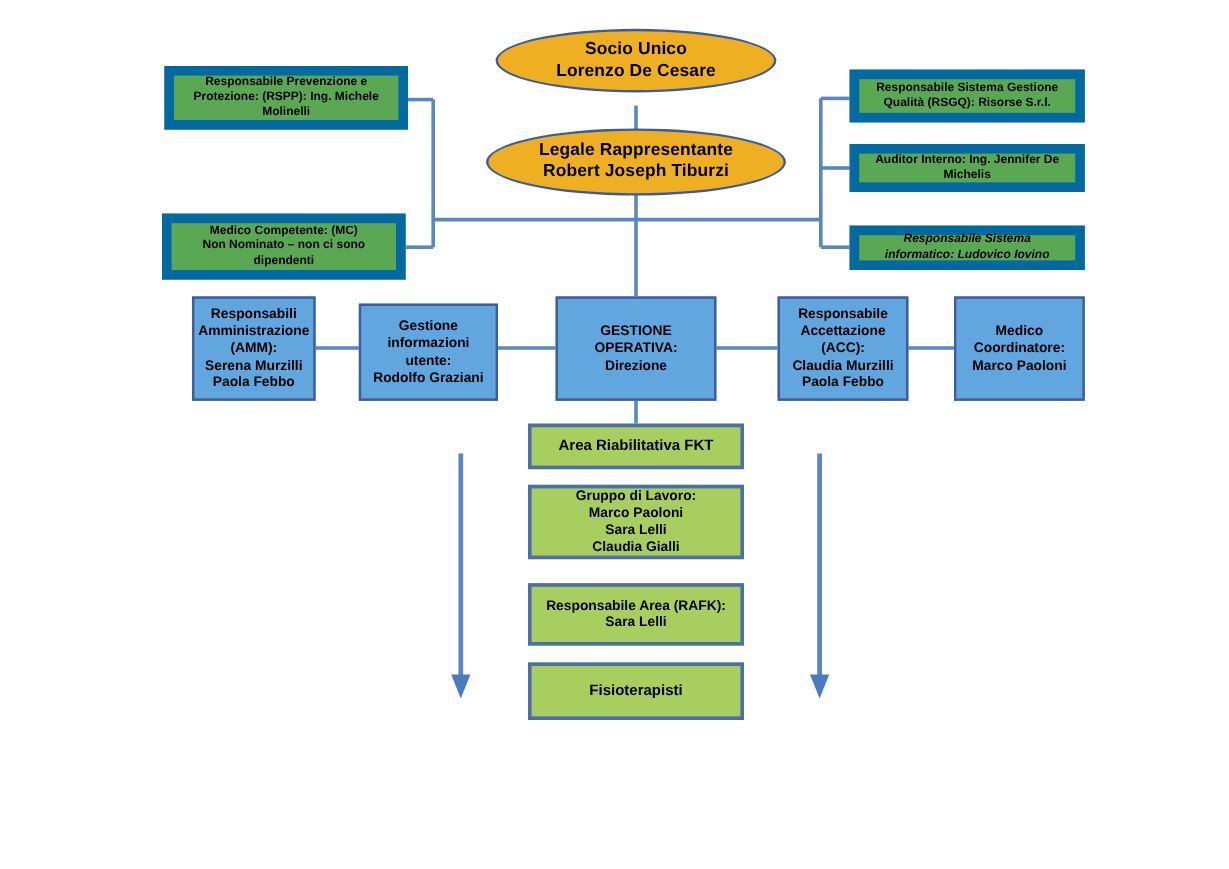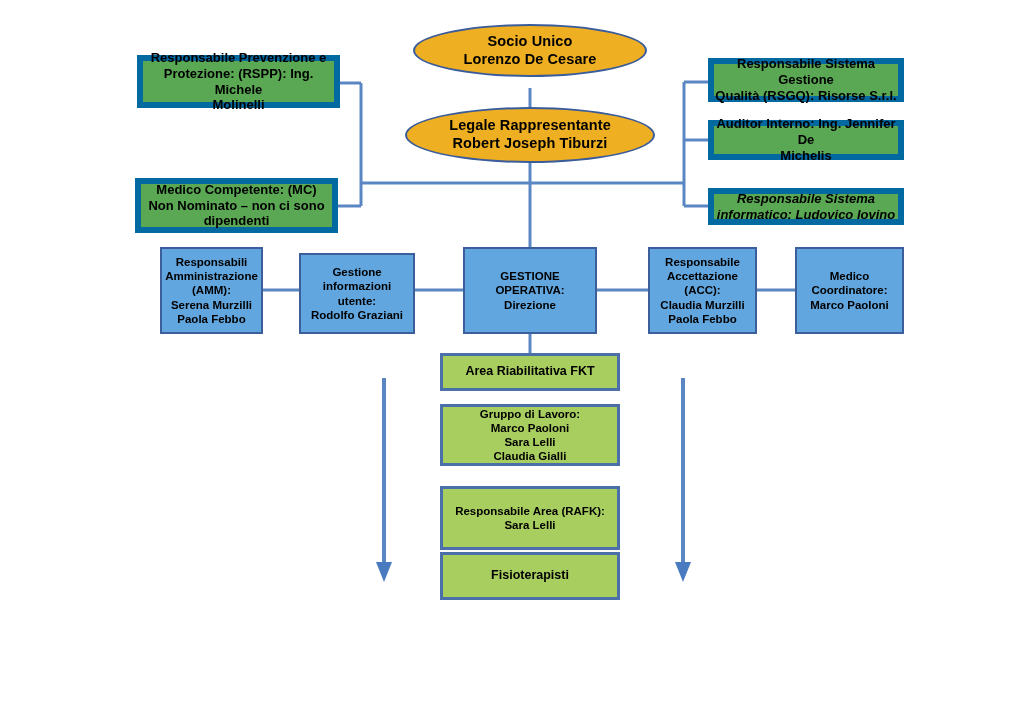--- a/index.html
+++ b/index.html
@@ -38,22 +38,22 @@
   }
   .ellipse {
     background: #EFAF22;
     border: 2px solid #3B5C9B;
     border-radius: 50%;
     font-size: 14.5px;
     letter-spacing: .1px;
   }
   .box-green {
     background: #5BA854;
-    border: 6px solid #0369a1;
-    font-size: 13px;
+    border: 8px solid #0369a1;
+    font-size: 10px;
   }
   .box-blue {
     background: #61A6DF;
     border: 2px solid #3C5F9C;
     font-size: 11.5px;
   }
   .box-lgreen {
     background: #A8CE60;
     border: 3px solid #4B6FA8;
     font-size: 11.5px;
@@ -152,18 +152,18 @@
 Coordinatore:
 Marco Paoloni</div>
 
   <div class="node box-lgreen single" style="left:440px; top:353px; width:180px; height:38px;text-align:center;">Area Riabilitativa FKT</div>
 
   <div class="node box-lgreen" style="left:440px; top:404px; width:180px; height:62px;">Gruppo di Lavoro:
 Marco Paoloni
 Sara Lelli
 Claudia Gialli</div>
 
-  <div class="node box-lgreen" style="left:440px; top:486px; width:180px; height:64px;">Responsabile Area (RAFK):
+  <div class="node box-lgreen" style="left:440px; top:486px; width:180px; height:52px;">Responsabile Area (RAFK):
 Sara Lelli</div>
 
   <div class="node box-lgreen single" style="left:440px; top:552px; width:180px; height:48px;">Fisioterapisti</div>
 
 </div>
 
 </body></html>

